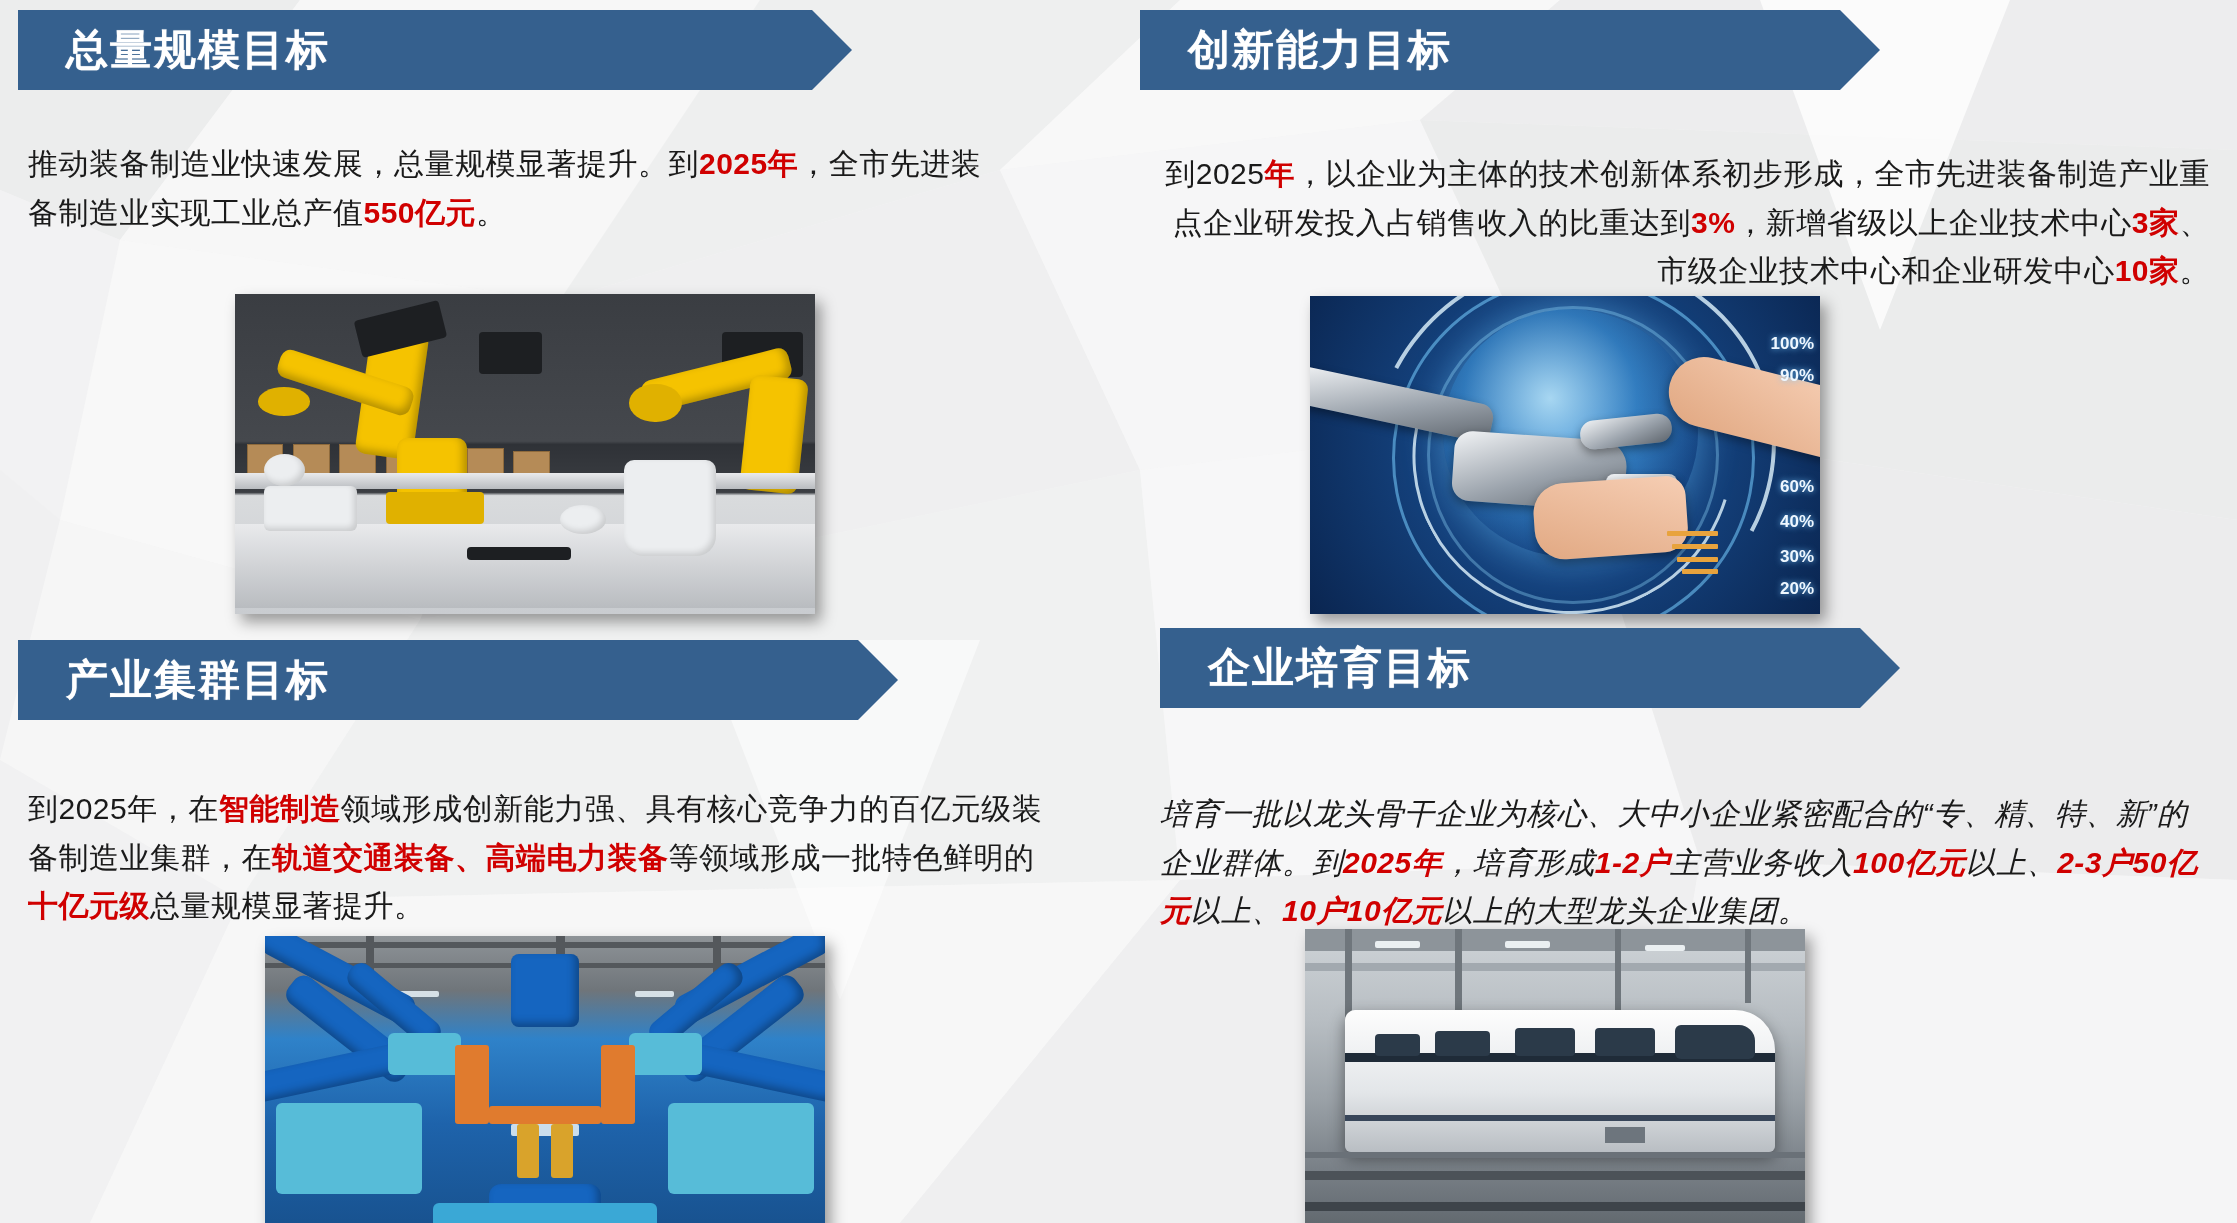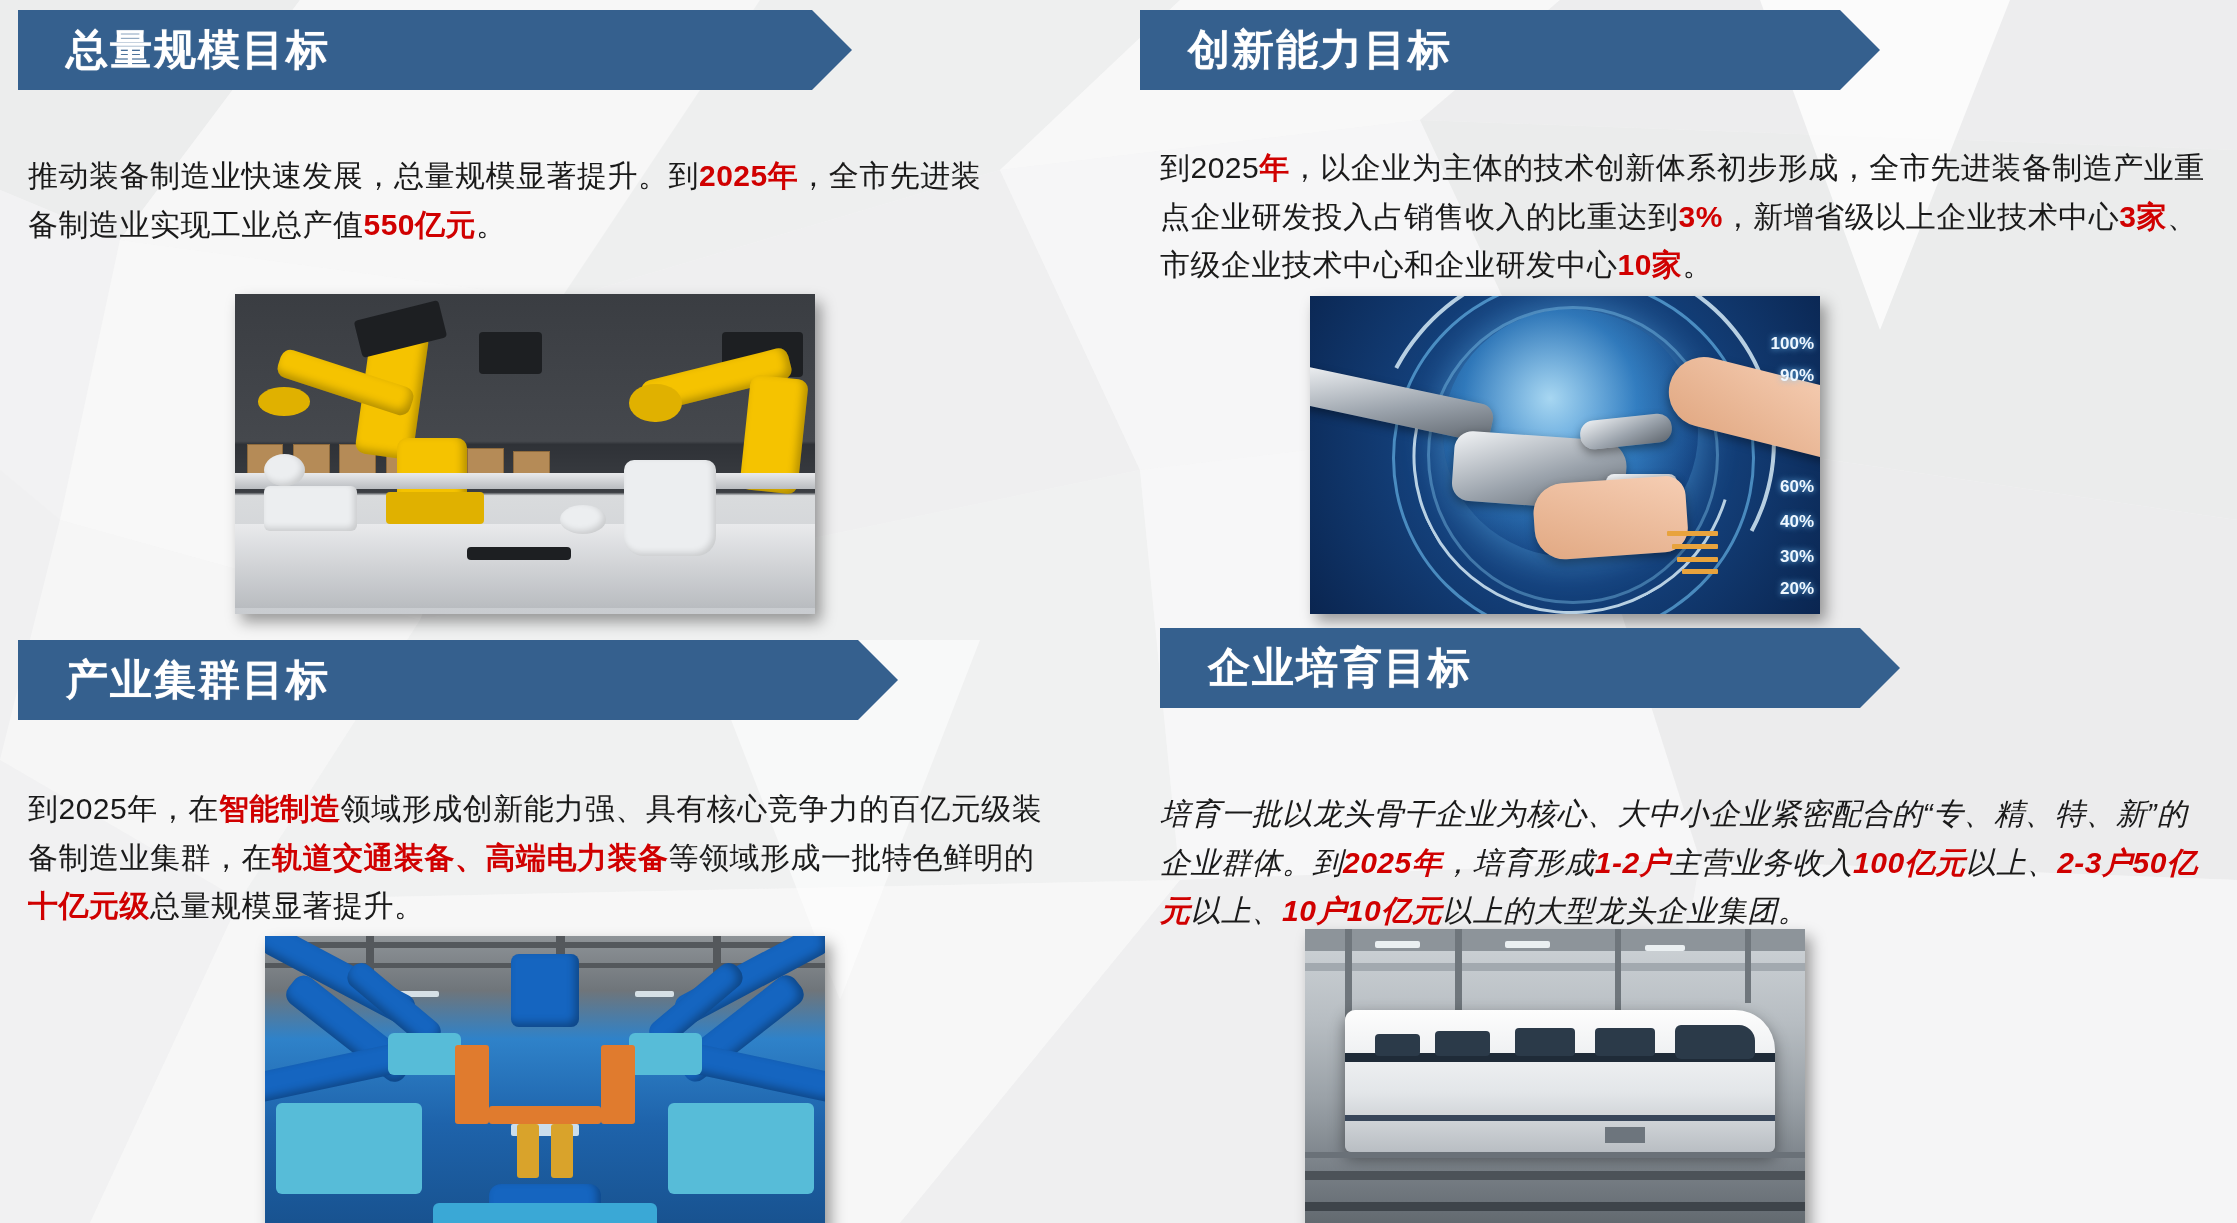--- a/index.html
+++ b/index.html
@@ -39,22 +39,22 @@
     clip-path:polygon(0 0, calc(100% - 40px) 0, 100% 50%, calc(100% - 40px) 100%, 0 100%);}
   #banner-br{left:1160px;top:628px;width:740px;
     clip-path:polygon(0 0, calc(100% - 40px) 0, 100% 50%, calc(100% - 40px) 100%, 0 100%);}
 
   
   .para{
     position:absolute;color:#1a1a1a;font-size:30px;line-height:1.62;
     letter-spacing:.5px;font-family:"Liberation Sans","DejaVu Sans",sans-serif;
   }
   .para b{color:#d00000;font-weight:bold;}
-  #para-tl{left:28px;  top:122px;width:980px;}
-  #para-tr{left:1160px;top:114px;width:1050px;}
+  #para-tl{left:28px;  top:110px;width:980px;}
+  #para-tr{left:1160px;top:120px;width:1050px;text-align:right;}
   #para-bl{left:28px;  top:755px;width:1030px;}
   #para-br{left:1160px;top:760px;width:1040px;font-style:italic;}
 
   
   .photo{
     position:absolute;overflow:hidden;background:#222;
     box-shadow:6px 8px 14px rgba(0,0,0,.38);
   }
   #photo-tl{left:195px; top:278px; width:580px;height:320px;}
   #photo-tr{left:1270px;top:280px; width:510px;height:318px;}

